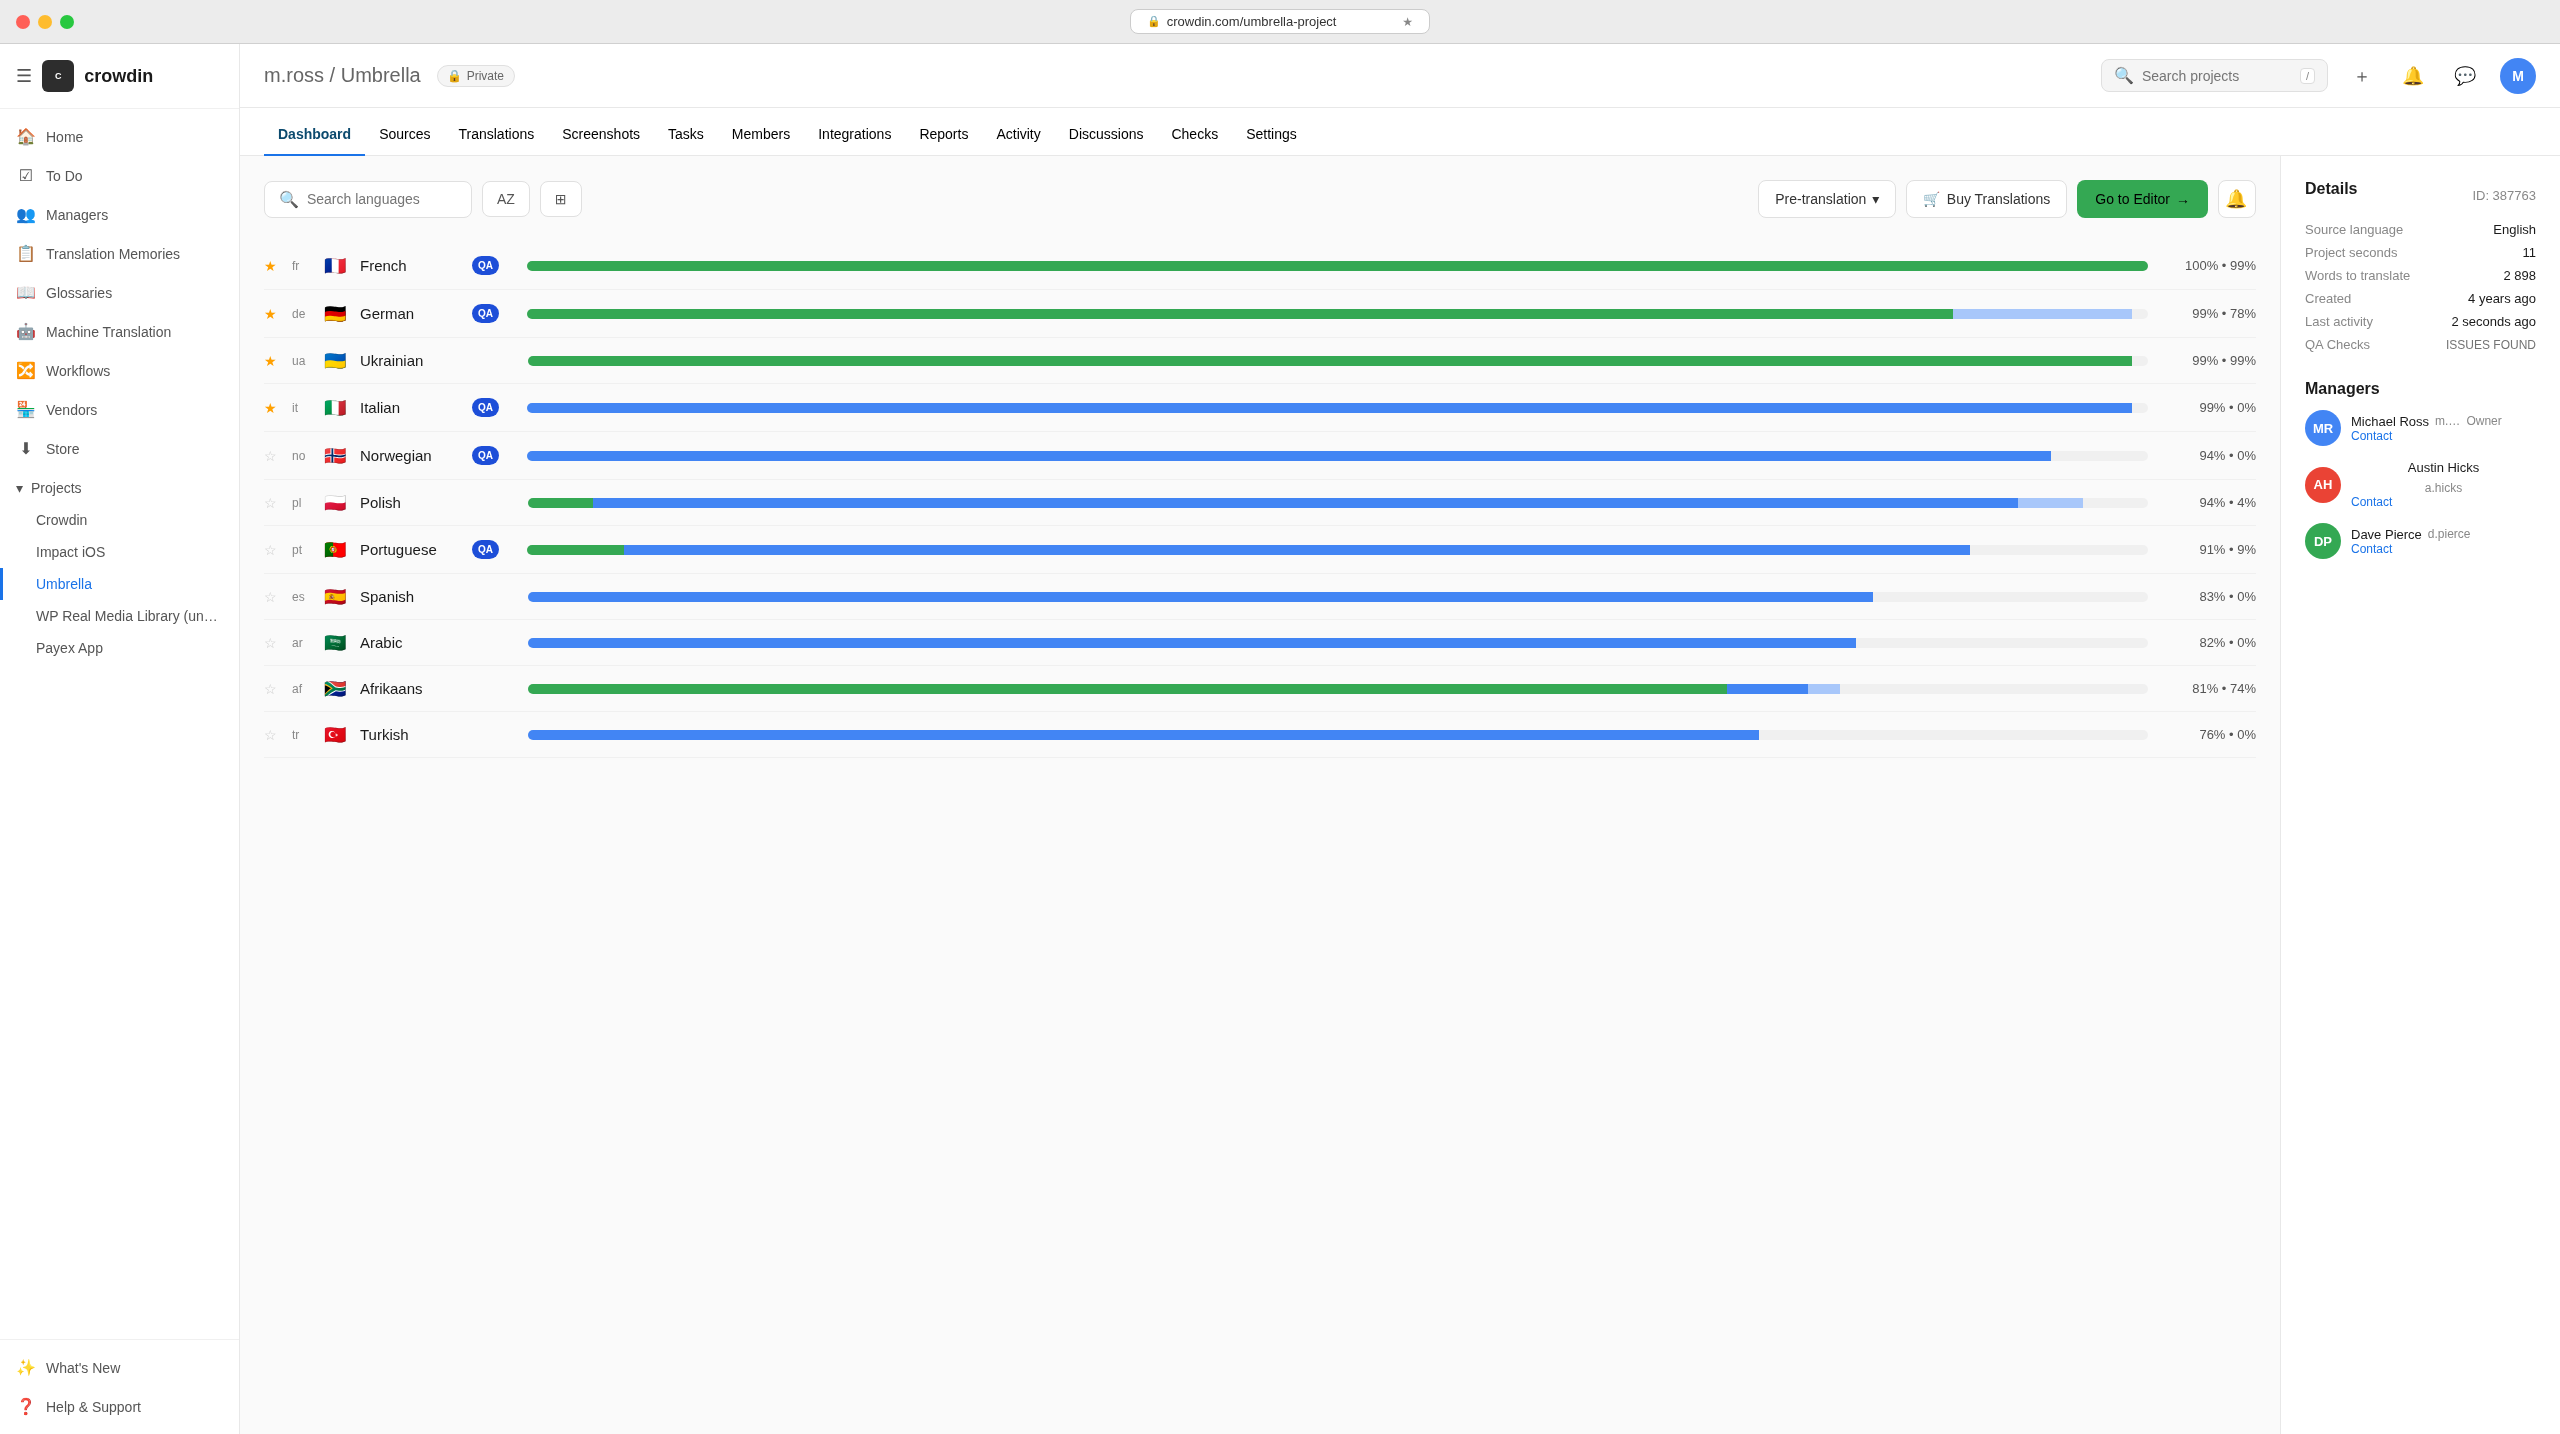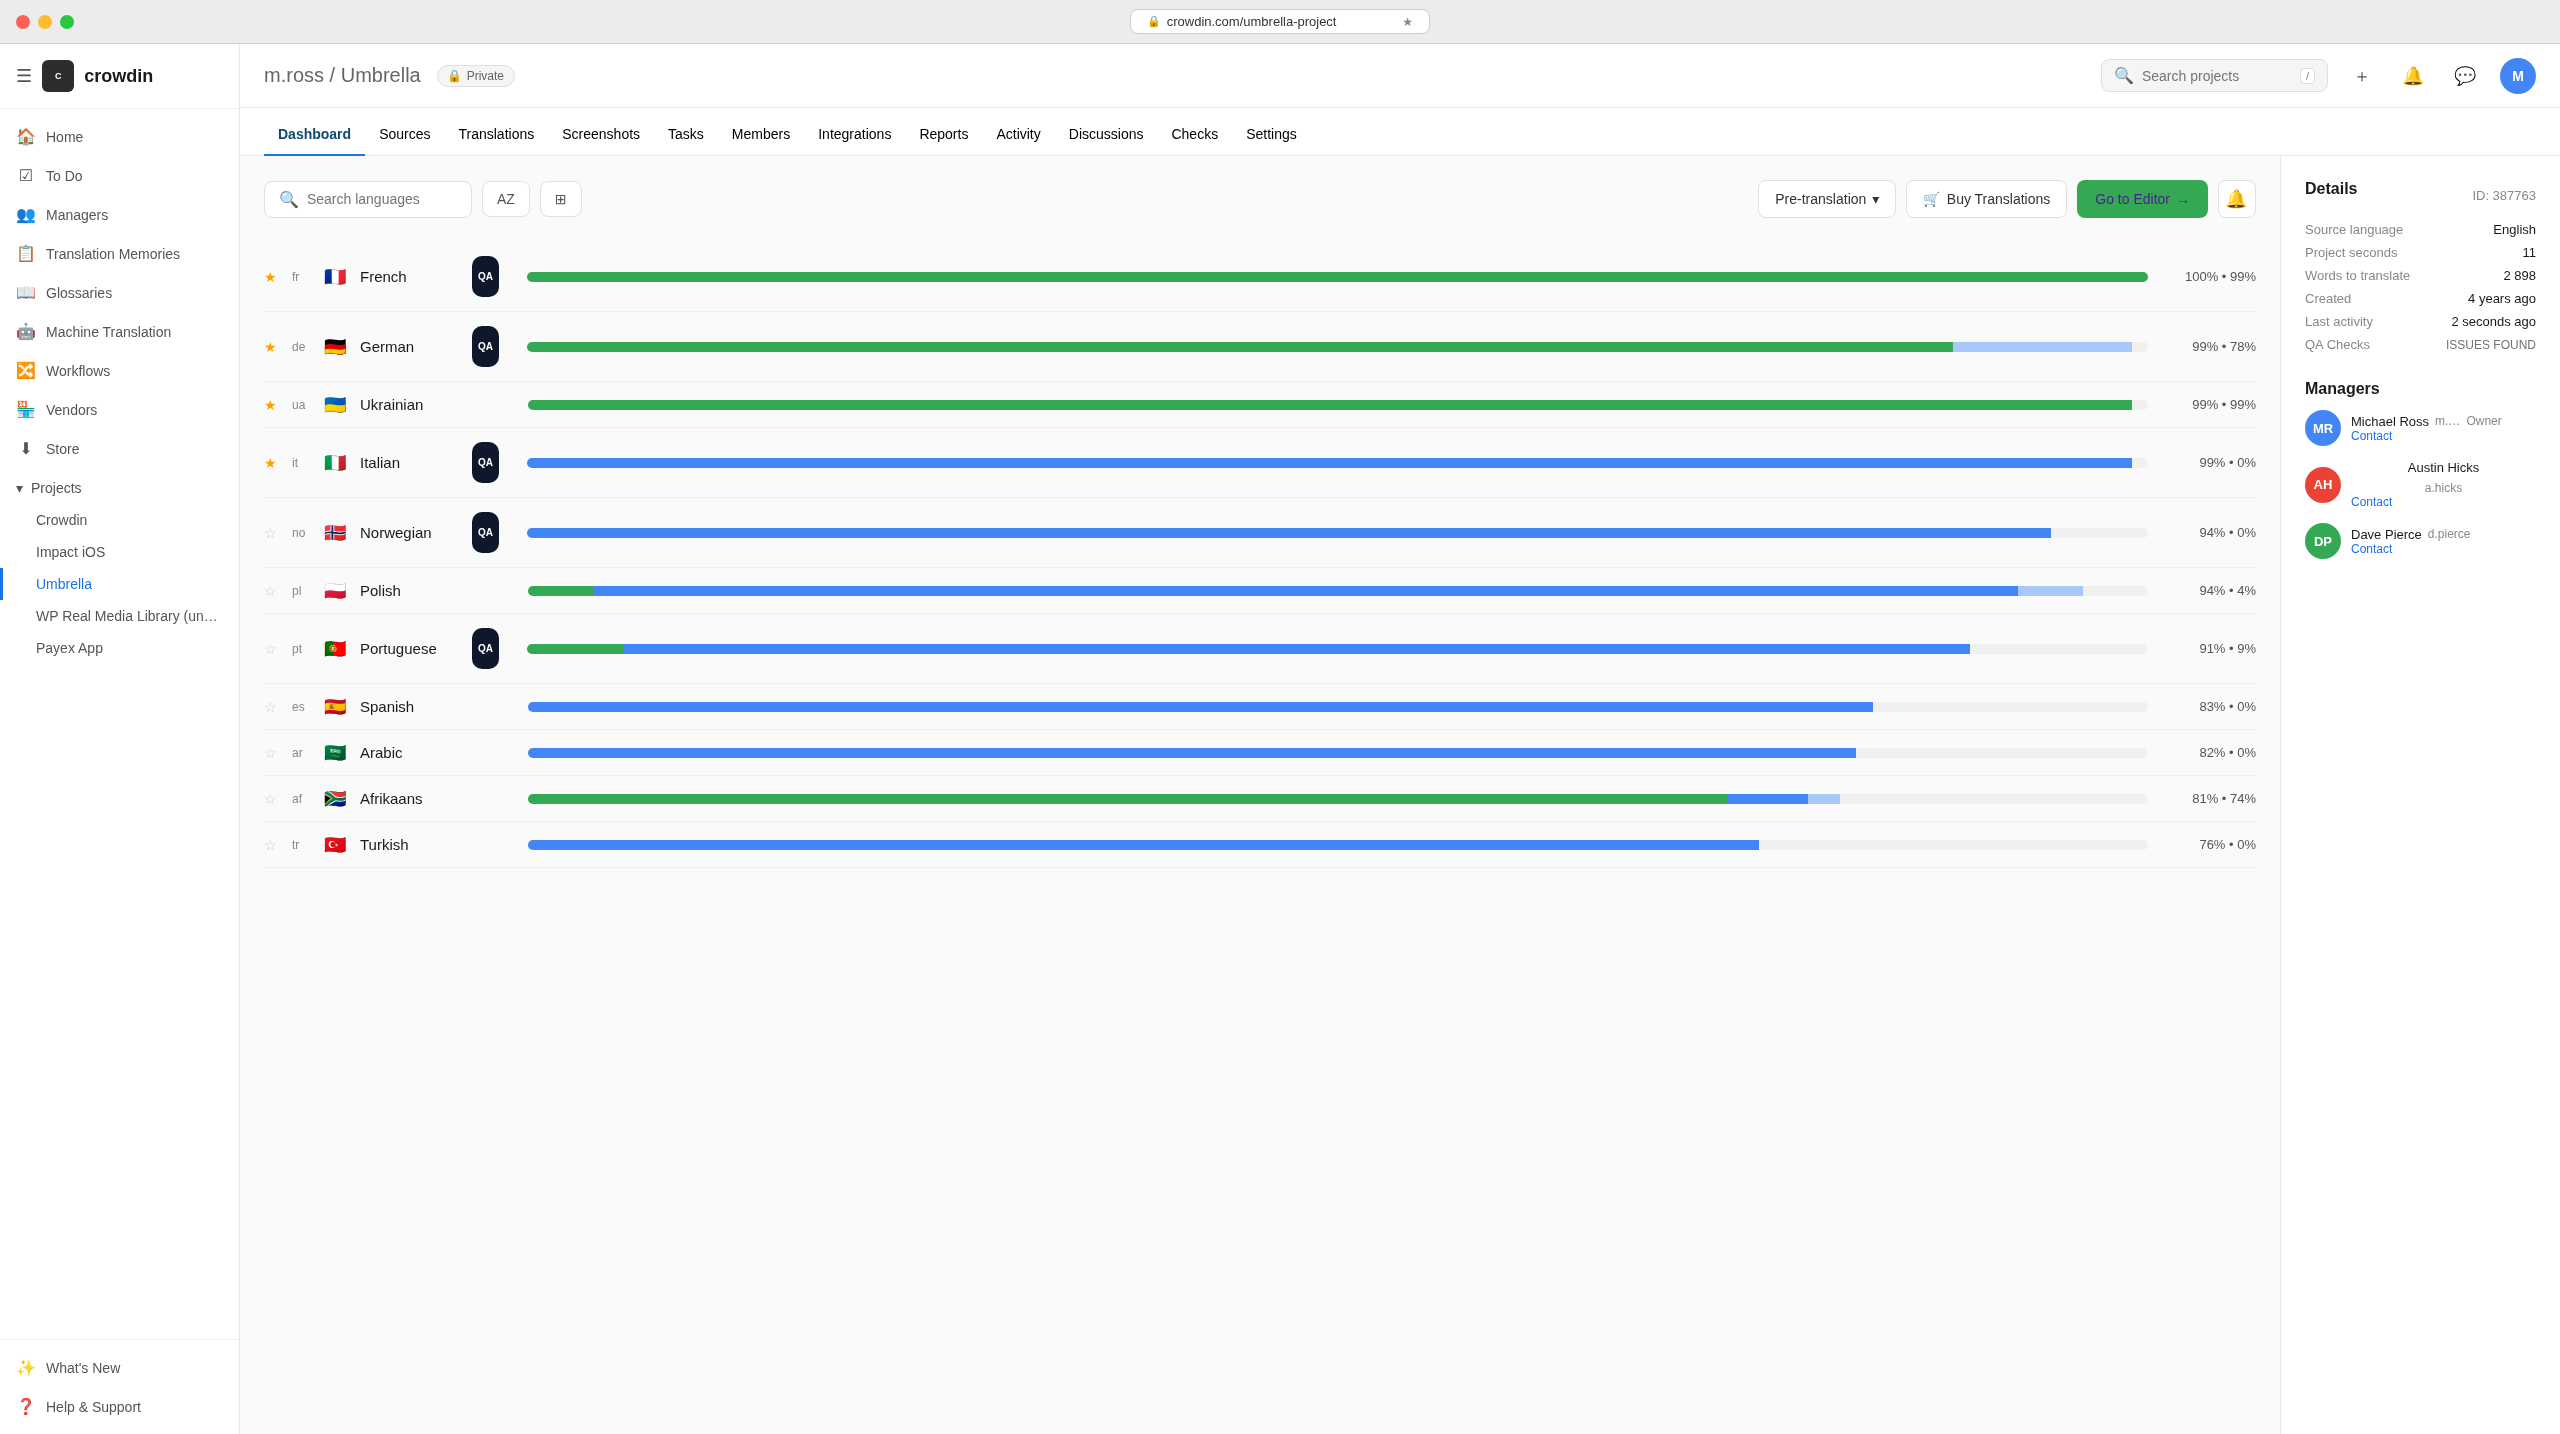--- a/index.html
+++ b/index.html
@@ -63,32 +63,32 @@
     .content-main { flex: 1; overflow-y: auto; padding: 24px; }
 
     
     .content-toolbar { display: flex; align-items: center; gap: 10px; margin-bottom: 24px; }
     .search-lang { display: flex; align-items: center; gap: 8px; background: white; border: 1px solid #e0e0e0; border-radius: 8px; padding: 8px 14px; min-width: 200px; }
     .search-lang input { background: none; border: none; outline: none; font-size: 14px; color: #555; width: 150px; }
     .toolbar-btn { height: 36px; padding: 0 14px; border: 1px solid #e0e0e0; border-radius: 8px; background: white; cursor: pointer; font-size: 14px; color: #555; display: flex; align-items: center; justify-content: center; }
     .toolbar-spacer { flex: 1; }
     .pre-translation-btn { height: 38px; padding: 0 16px; border: 1px solid #e0e0e0; border-radius: 8px; background: white; cursor: pointer; font-size: 14px; color: #333; display: flex; align-items: center; gap: 6px; }
     .buy-translations-btn { height: 38px; padding: 0 16px; border: 1px solid #e0e0e0; border-radius: 8px; background: white; cursor: pointer; font-size: 14px; color: #333; display: flex; align-items: center; gap: 6px; }
-    .go-editor-btn { height: 38px; padding: 0 18px; border: none; border-radius: 8px; background: #34a853; cursor: pointer; font-size: 14px; color: #4c1d95; font-weight: 500; display: flex; align-items: center; gap: 6px; }
+    .go-editor-btn { height: 38px; padding: 0 18px; border: none; border-radius: 8px; background: #34a853; cursor: pointer; font-size: 14px; color: #000000; font-weight: 500; display: flex; align-items: center; gap: 6px; }
     .notify-btn { width: 38px; height: 38px; border: 1px solid #e0e0e0; border-radius: 8px; background: white; cursor: pointer; display: flex; align-items: center; justify-content: center; font-size: 18px; color: #555; }
 
     
     .lang-list { display: flex; flex-direction: column; gap: 0; }
     .lang-row { display: flex; align-items: center; padding: 14px 0; border-bottom: 1px solid #f0f0f0; gap: 12px; }
     .lang-star { color: #ffa000; font-size: 14px; width: 16px; }
     .lang-star.empty { color: #ccc; }
     .flag { width: 24px; height: 16px; border-radius: 2px; display: inline-block; overflow: hidden; font-size: 18px; line-height: 16px; }
     .lang-code { font-size: 12px; color: #888; width: 20px; }
     .lang-name { font-size: 15px; color: #1a1a1a; min-width: 100px; }
-    .qa-badge { background: #0f172a; color: white; font-size: 10px; padding: 15px 6px; border-radius: 10px; font-weight: 600; }
+    .qa-badge { background: #1d4ed8; color: white; font-size: 10px; padding: 4px 6px; border-radius: 10px; font-weight: 600; }
     .lang-bar-container { flex: 1; height: 10px; background: #f0f0f0; border-radius: 5px; overflow: hidden; display: flex; margin: 0 16px; }
     .lang-bar-green { height: 100%; background: #34a853; }
     .lang-bar-blue { height: 100%; background: #4285f4; }
     .lang-bar-lightblue { height: 100%; background: #a8c7fa; }
     .lang-pct { font-size: 13px; color: #555; white-space: nowrap; min-width: 80px; text-align: right; }
 
     
     .right-panel { width: 280px; background: white; border-left: 1px solid #e8e8e8; overflow-y: auto; padding: 24px; flex-shrink: 0; }
     .panel-section { margin-bottom: 28px; }
     .panel-title { font-size: 18px; font-weight: 600; color: #1a1a1a; margin-bottom: 8px; }

